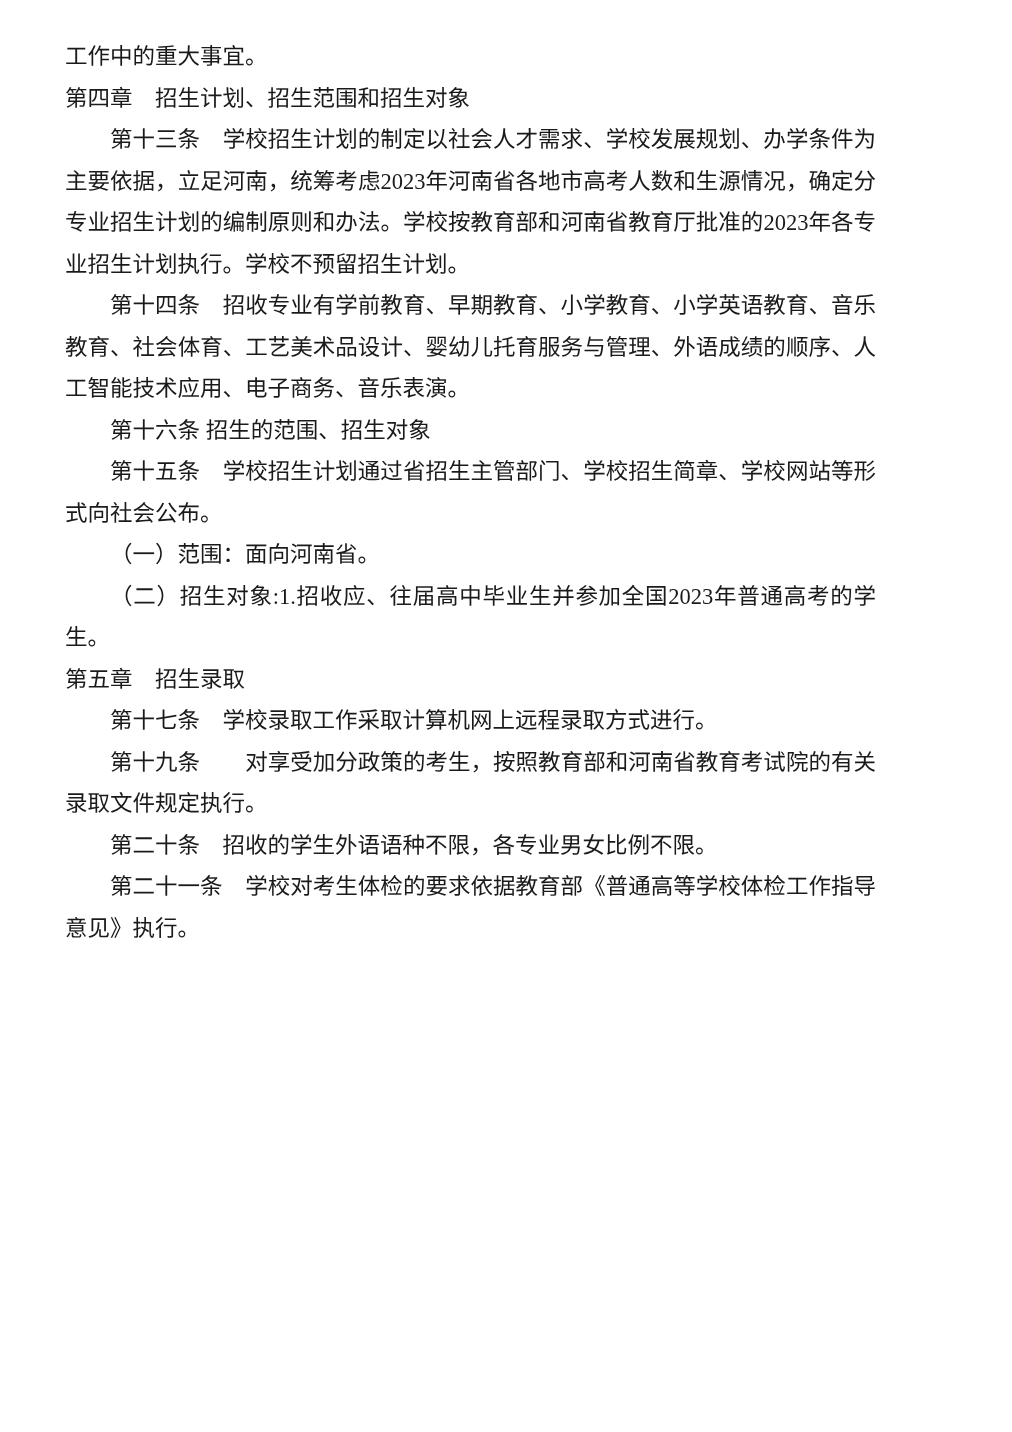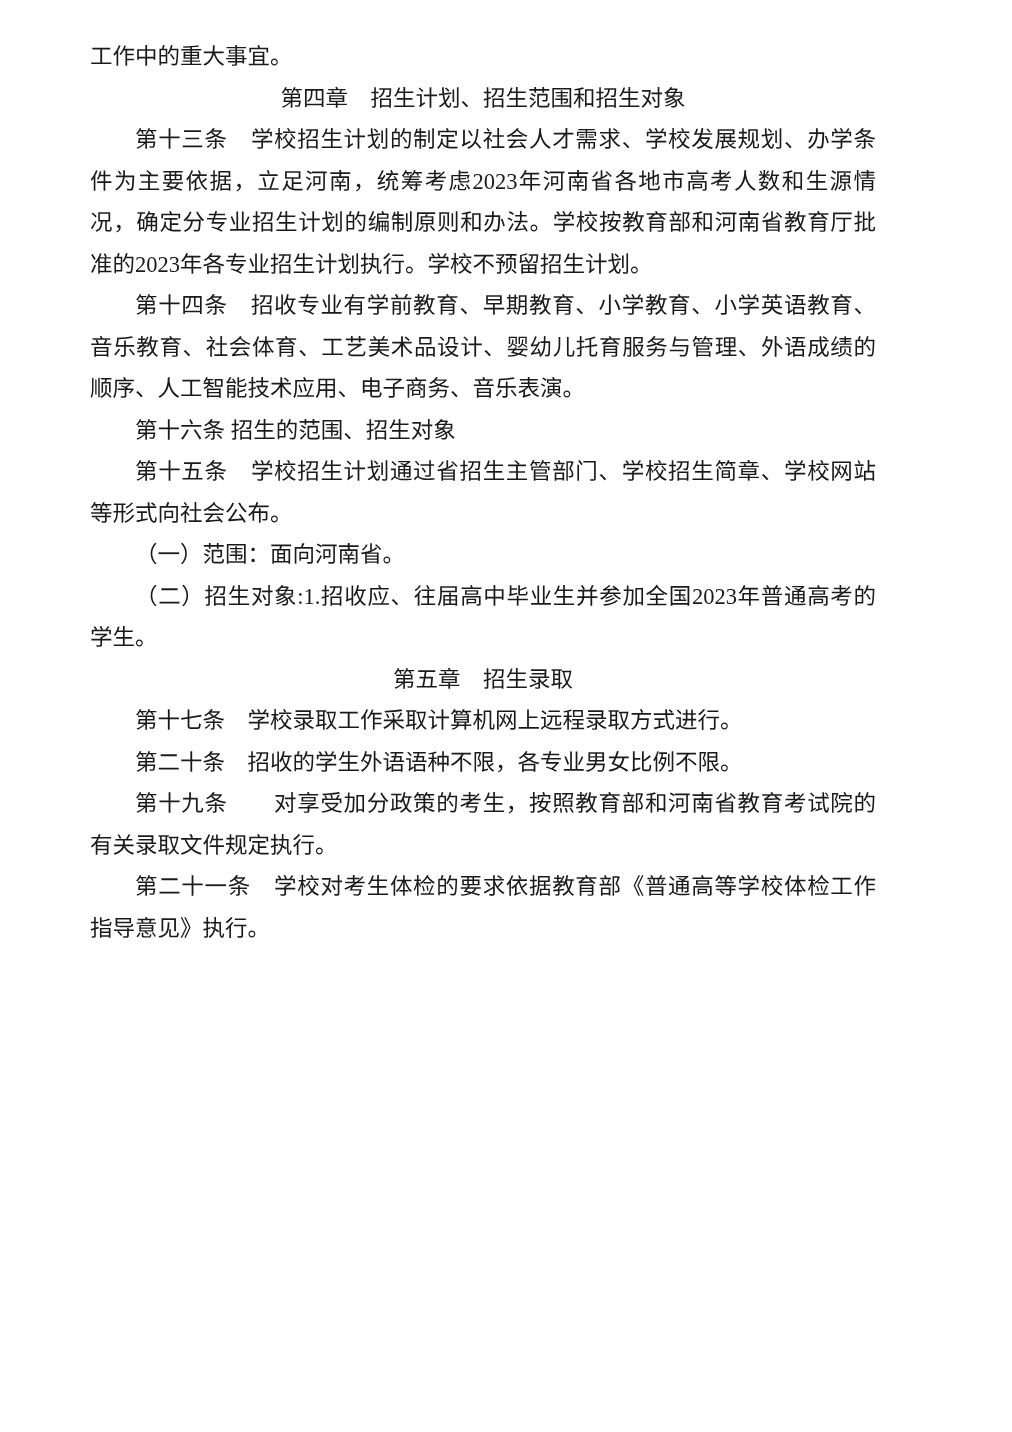--- a/index.html
+++ b/index.html
@@ -7,52 +7,51 @@
     padding: 0;
     background: #ffffff;
   }
   .page {
     position: relative;
     width: 1012px;
     height: 1432px;
     margin: 0 auto;
     background: #ffffff;
     box-sizing: border-box;
-    padding: 36px 136px 0 90px;
+    padding: 36px 136px 0 65px;
     color: #1a1a1a;
     font-family: "Liberation Serif", "DejaVu Serif", serif;
     font-size: 22.5px;
     line-height: 41.5px;
   }
   .page p {
     margin: 0;
     padding: 0;
     text-align: justify;
     text-indent: 2em;
     overflow-wrap: break-word;
   }
   .page p.continuation {
     text-indent: 0;
   }
   .page p.heading {
-    text-align: center;
     text-indent: 0;
     font-family: Liberation Serif, serif;
   }
 </style>
 </head>
 <body>
 
 <div class="page">
   <p class="continuation">工作中的重大事宜。</p>
   <p class="heading">第四章　招生计划、招生范围和招生对象</p>
   <p>第十三条　学校招生计划的制定以社会人才需求、学校发展规划、办学条件为主要依据，立足河南，统筹考虑2023年河南省各地市高考人数和生源情况，确定分专业招生计划的编制原则和办法。学校按教育部和河南省教育厅批准的2023年各专业招生计划执行。学校不预留招生计划。</p>
   <p>第十四条　招收专业有学前教育、早期教育、小学教育、小学英语教育、音乐教育、社会体育、工艺美术品设计、婴幼儿托育服务与管理、外语成绩的顺序、人工智能技术应用、电子商务、音乐表演。</p>
   <p>第十六条 招生的范围、招生对象</p>
   <p>第十五条　学校招生计划通过省招生主管部门、学校招生简章、学校网站等形式向社会公布。</p>
   <p>（一）范围：面向河南省。</p>
   <p>（二）招生对象:1.招收应、往届高中毕业生并参加全国2023年普通高考的学生。</p>
   <p class="heading">第五章　招生录取</p>
   <p>第十七条　学校录取工作采取计算机网上远程录取方式进行。</p>
+  <p>第十九条　　对享受加分政策的考生，按照教育部和河南省教育考试院的有关录取文件规定执行。</p>
   <p>第二十条　招收的学生外语语种不限，各专业男女比例不限。</p>
-  <p>第十九条　　对享受加分政策的考生，按照教育部和河南省教育考试院的有关录取文件规定执行。</p>
   <p>第二十一条　学校对考生体检的要求依据教育部《普通高等学校体检工作指导意见》执行。</p>
 </div>
 
 </body></html>

